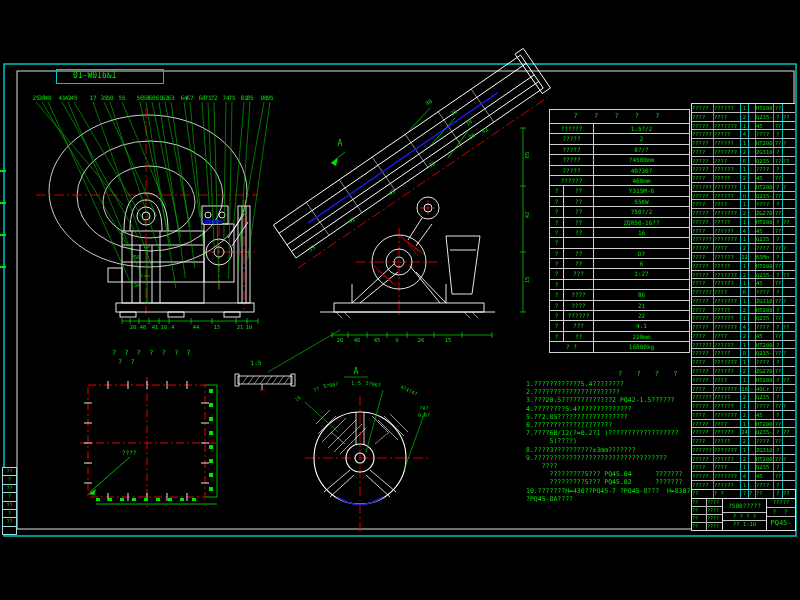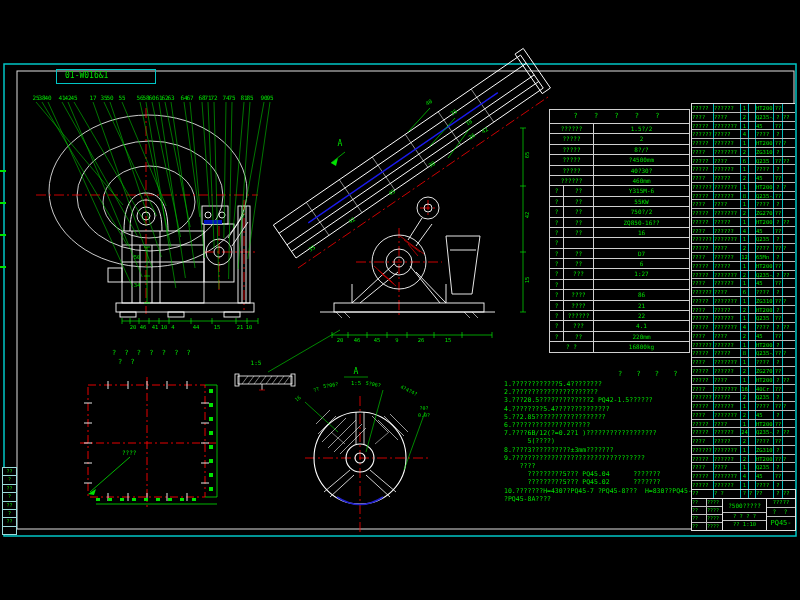--- a/index.html
+++ b/index.html
@@ -2,23 +2,23 @@
 <html><head>
 <meta charset="utf-8">
 <style>
   html,body{margin:0;padding:0;background:#000;}
   #root{position:relative;width:800px;height:600px;background:#000;overflow:hidden;
         font-family:"DejaVu Sans Mono",monospace;}
   .abs{position:absolute;}
   svg{position:absolute;left:0;top:0;}
   
   #sheetcode{left:56px;top:69px;width:90px;height:13px;border:1px solid #00c6c6;
-             color:#00e400;font-size:8px;line-height:12px;padding-left:8px;}
+             color:#00e400;font-size:8px;line-height:12px;padding-left:16px;}
   
-  #notes{left:504px;top:380px;width:200px;color:#00e400;font-size:6.5px;line-height:8.2px;white-space:pre;}
+  #notes{left:526px;top:380px;width:200px;color:#00e400;font-size:6.5px;line-height:8.2px;white-space:pre;}
   #noteshdr{left:618px;top:370px;color:#00e400;font-size:7px;letter-spacing:5px;}
   
   #plantitle{left:112px;top:349px;color:#00e400;font-size:7px;letter-spacing:2px;}
   #plansub{left:118px;top:358px;color:#00e400;font-size:7px;letter-spacing:2px;}
   #planleader{left:122px;top:449px;color:#00e400;font-size:6px;}
   
   #ptable{left:549px;top:109px;width:139px;border:1px solid #d0d0d0;background:#000;}
   #ptable .ttl{height:13px;border-bottom:1px solid #d0d0d0;color:#00e400;font-size:7px;
                text-align:center;line-height:13px;letter-spacing:6px;overflow:hidden;}
   #ptable .r{display:flex;height:9.4px;border-bottom:1px solid #d0d0d0;color:#00e400;

